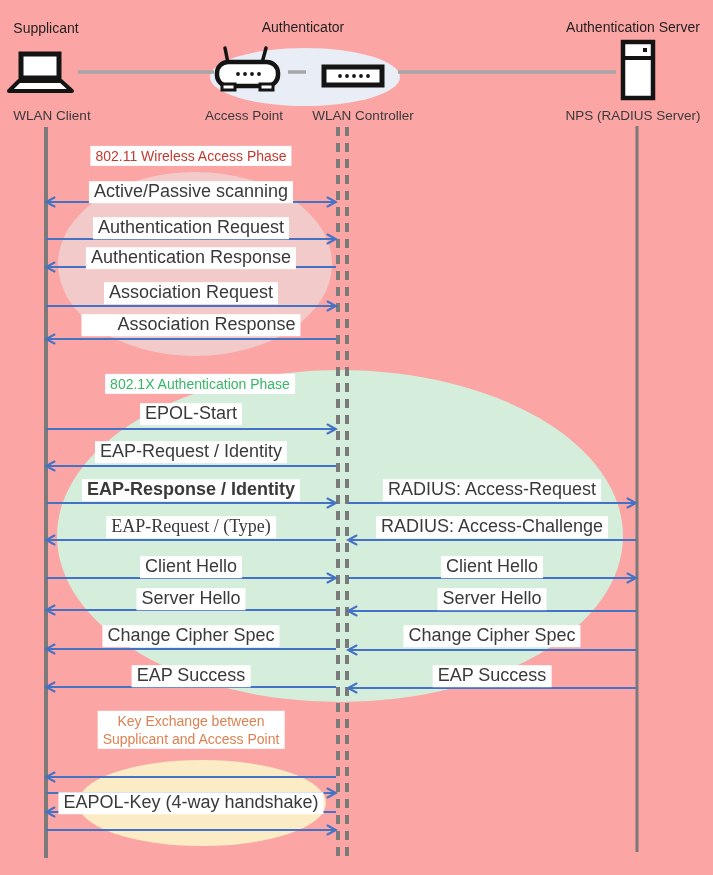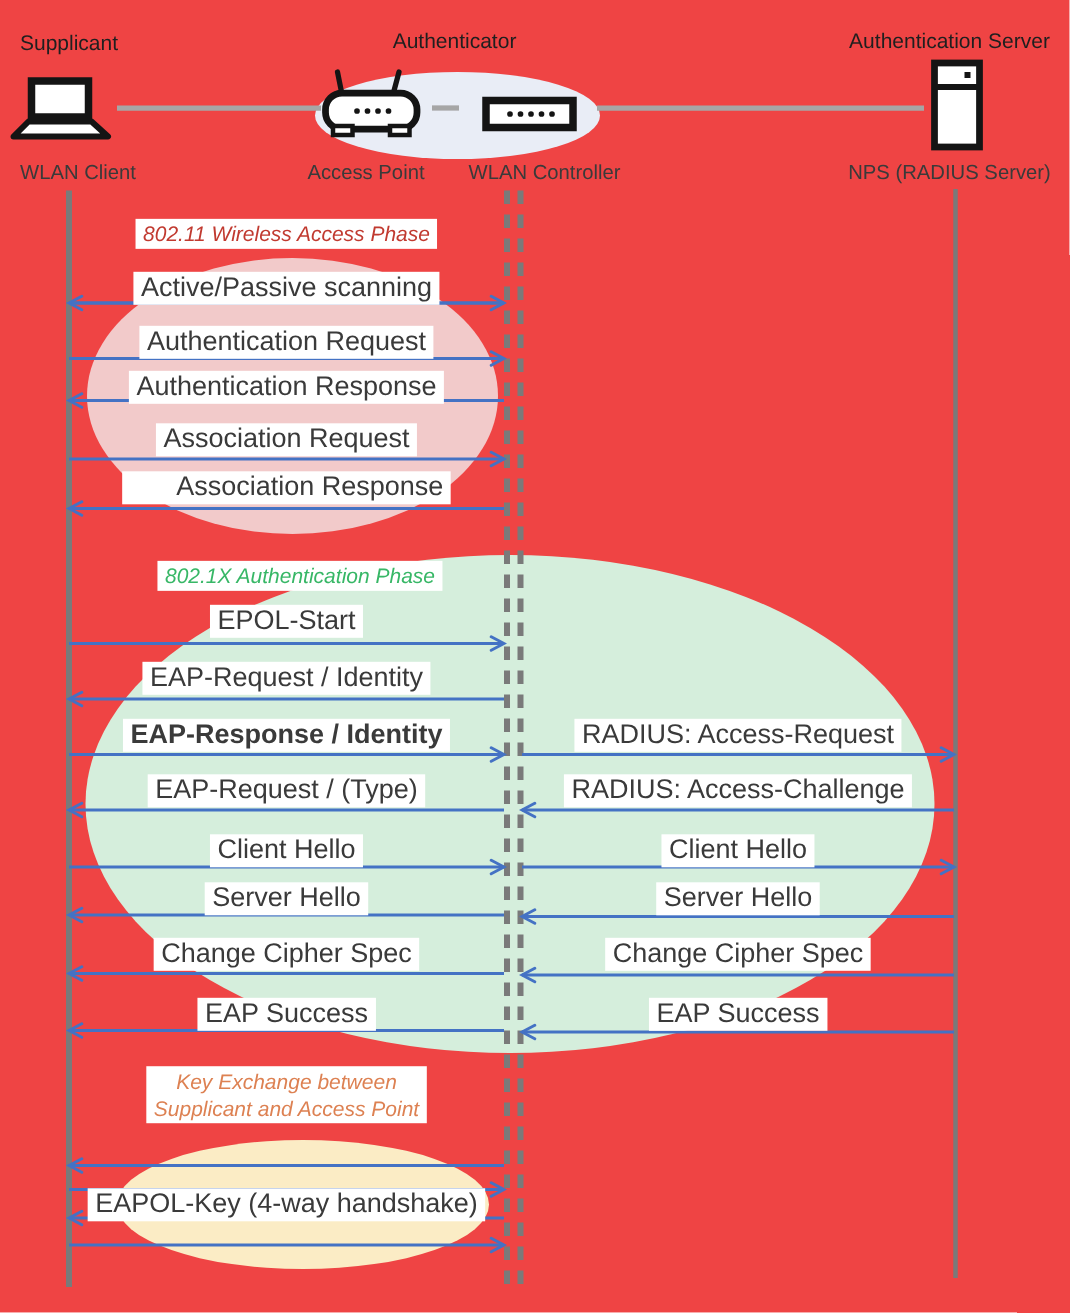--- a/index.html
+++ b/index.html
@@ -1,32 +1,32 @@
 <!DOCTYPE html>
 <html><head>
 <meta charset="utf-8">
 <style>
   html,body{margin:0;padding:0;background:#ffffff;}
   .stage{
-    position:relative;width:713px;height:875px;background:#ef4444;overflow:hidden;
+    position:relative;width:713px;height:875px;background:#fca5a5;overflow:hidden;
     font-family:"Liberation Sans", sans-serif;
   }
   .stage svg{position:absolute;left:0;top:0;}
   .txt{position:absolute;transform:translate(-50%,-50%);white-space:nowrap;}
   .hdr{font-size:14px;color:#1f1f1f;}
   .node-label{font-size:13.5px;color:#3a3a3a;}
   .msg-label{
     position:absolute;transform:translate(-50%,-50%);
     font-size:18px;color:#3a3a3a;background:#fff;
     padding:0 5px;white-space:nowrap;line-height:1.2;
   }
   .phase-title{
     position:absolute;transform:translate(-50%,-50%);
     font-size:14px;background:#fff;padding:1px 5px;
-    text-align:center;white-space:pre-line;line-height:1.3;font-style:italic;
+    text-align:center;white-space:pre-line;line-height:1.3;
   }
   .lifeline{stroke:#7a7a7a;stroke-width:4;}
   .lifeline.thin{stroke-width:3;}
   .lifeline.dashed{stroke-dasharray:9 7;}
   .connector{stroke:#a6a6a6;stroke-width:3.5;}
   #arrows line{stroke:#4472c4;stroke-width:2;}
   .icon-stroke{fill:#ffffff;stroke:#141414;}
 </style>
 </head>
 <body>
@@ -133,21 +133,21 @@
   <div id="labels">
       <div class="msg-label" style="left: 191px; top: 192px;">Active/Passive scanning</div>
       <div class="msg-label" style="left: 191px; top: 228px;">Authentication Request</div>
       <div class="msg-label" style="left: 191px; top: 258px;">Authentication Response</div>
       <div class="msg-label" style="left: 191px; top: 293px; text-align: center;">Association Request</div>
       <div class="msg-label" style="left: 191px; top: 325px; padding-left: 36px;">Association Response</div>
       <div class="msg-label" style="left: 191px; top: 414px;">EPOL-Start</div>
       <div class="msg-label" style="left: 191px; top: 452px;">EAP-Request / Identity</div>
       <div class="msg-label" style="left: 191px; top: 490px; font-weight: bold;">EAP-Response / Identity</div>
       <div class="msg-label" style="left: 492px; top: 490px; text-align: right;">RADIUS: Access-Request</div>
-      <div class="msg-label" style="left: 191px; top: 527px;">EAP-Request / (Type)</div>
+      <div class="msg-label" style="left: 191px; top: 527px; font-family: Liberation Serif, serif;">EAP-Request / (Type)</div>
       <div class="msg-label" style="left: 492px; top: 527px;">RADIUS: Access-Challenge</div>
       <div class="msg-label" style="left: 191px; top: 567px;">Client Hello</div>
       <div class="msg-label" style="left: 492px; top: 567px;">Client Hello</div>
       <div class="msg-label" style="left: 191px; top: 599px;">Server Hello</div>
       <div class="msg-label" style="left: 492px; top: 599px;">Server Hello</div>
       <div class="msg-label" style="left: 191px; top: 636px;">Change Cipher Spec</div>
       <div class="msg-label" style="left: 492px; top: 636px;">Change Cipher Spec</div>
       <div class="msg-label" style="left: 191px; top: 676px;">EAP Success</div>
       <div class="msg-label" style="left: 492px; top: 676px;">EAP Success</div>
       <div class="msg-label" style="left: 191px; top: 803px;">EAPOL-Key (4-way handshake)</div>

